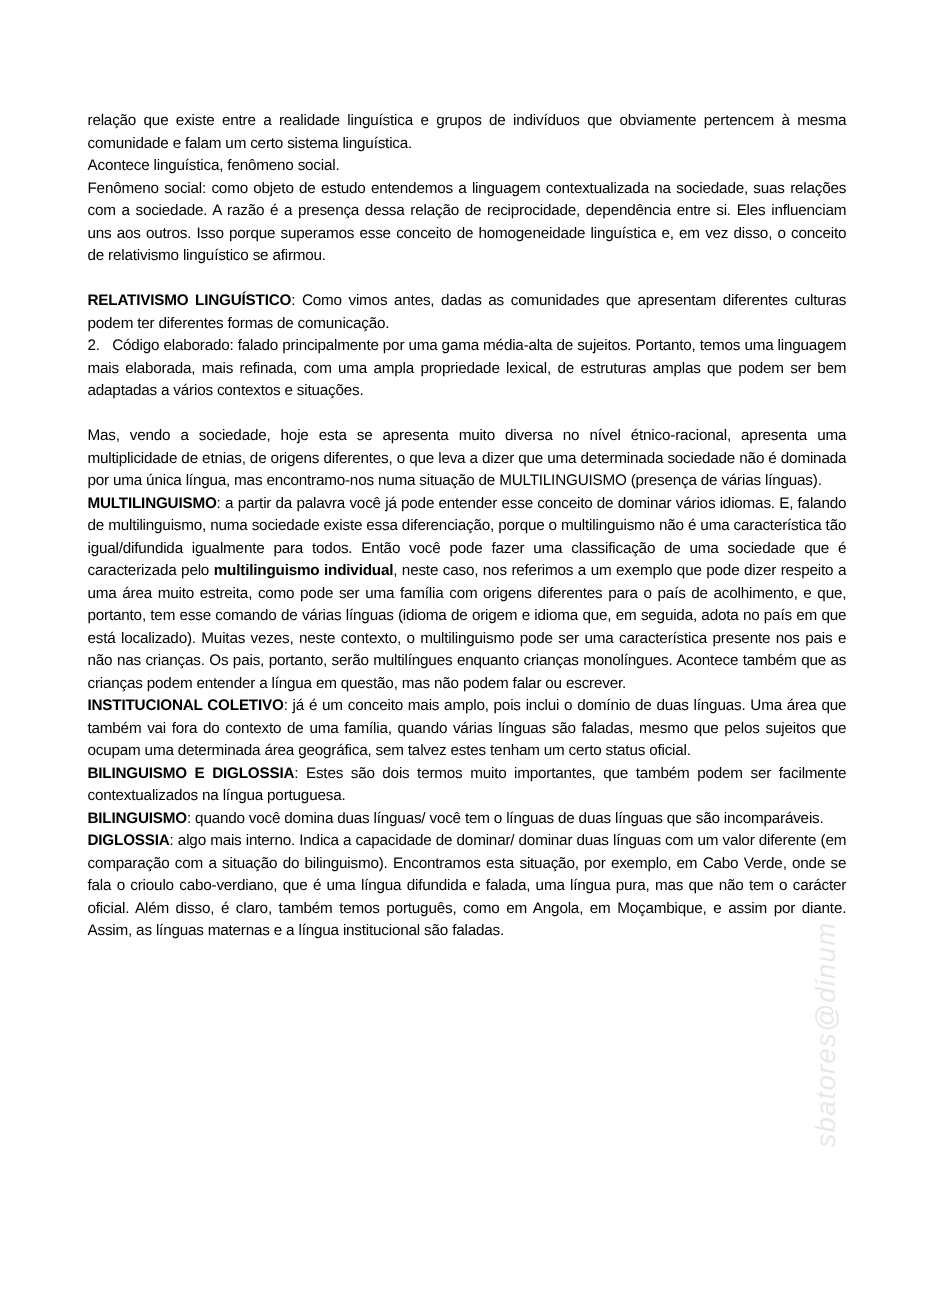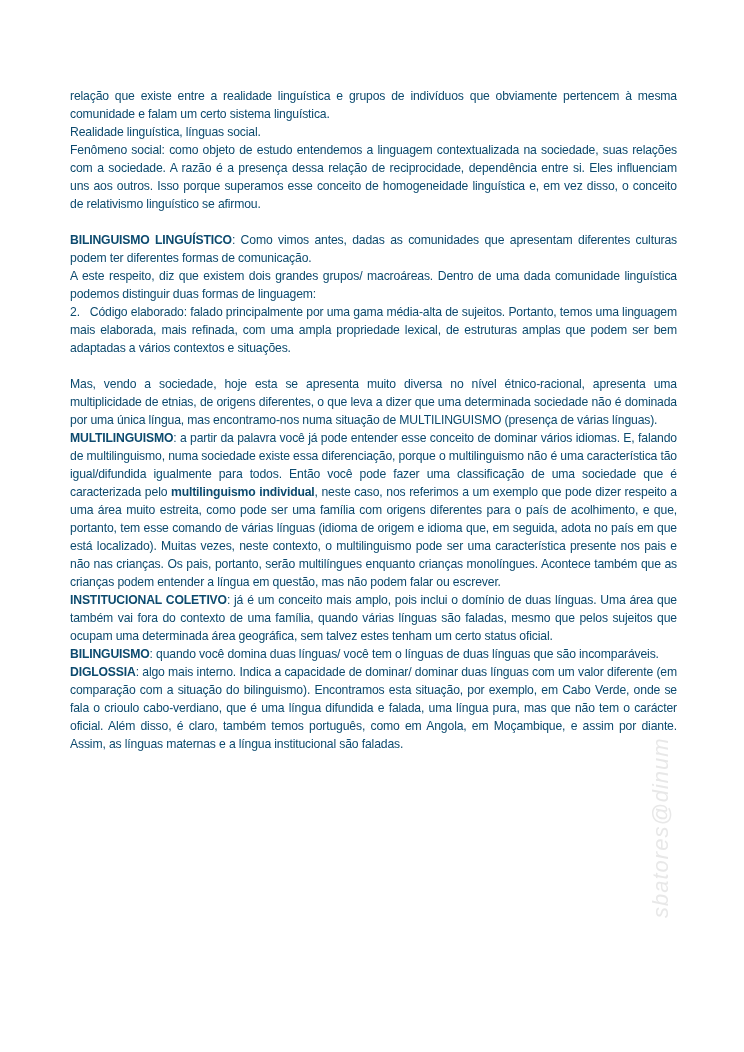--- a/index.html
+++ b/index.html
@@ -1,20 +1,20 @@
 <!DOCTYPE html>
 <html><head>
 <meta charset="utf-8">
 <style>
   html, body { margin: 0; padding: 0; background: #ffffff; }
   body { width: 744px; height: 1052px; position: relative; overflow: hidden; }
   .page {
     position: absolute; left: 70px; top: 87px; width: 607px;
     font-family: "Liberation Sans", sans-serif;
-    font-size: 12.2px; line-height: 18px; color: #0c4a6e;
+    font-size: 12.2px; line-height: 18px; color: #000000;
     letter-spacing: -0.15px;
   }
   .p { margin: 0; text-align: justify; }
   .gap { height: 18px; }
   b { font-weight: bold; }
   .li { text-indent: 0; }
   .watermark {
     position: absolute; left: 648px; top: 918px;
     transform-origin: left top; transform: rotate(-90deg);
     font-family: "Liberation Sans", sans-serif; font-style: italic;
@@ -22,36 +22,36 @@
     pointer-events: none;
   }
 </style>
 </head>
 <body>
 
 <div class="watermark">sbatores@dinum</div>
 
 <div class="page">
   <p class="p">relação que existe entre a realidade linguística e grupos de indivíduos que obviamente pertencem à mesma comunidade e falam um certo sistema linguística.</p>
-  <p class="p">Realidade linguística, línguas social.</p>
+  <p class="p">Acontece linguística, fenômeno social.</p>
   <p class="p">Fenômeno social: como objeto de estudo entendemos a linguagem contextualizada na sociedade, suas relações com a sociedade. A razão é a presença dessa relação de reciprocidade, dependência entre si. Eles influenciam uns aos outros. Isso porque superamos esse conceito de homogeneidade linguística e, em vez disso, o conceito de relativismo linguístico se afirmou.</p>
 
   <div class="gap"></div>
 
-  <p class="p"><b>BILINGUISMO LINGUÍSTICO</b><span>: Como vimos antes, dadas as comunidades que apresentam diferentes culturas podem ter diferentes formas de comunicação.</span></p>
-  <p class="p">A este respeito, diz que existem dois grandes grupos/ macroáreas. Dentro de uma dada comunidade linguística podemos distinguir duas formas de linguagem:</p>
+  <p class="p"><b>RELATIVISMO LINGUÍSTICO</b><span>: Como vimos antes, dadas as comunidades que apresentam diferentes culturas podem ter diferentes formas de comunicação.</span></p>
   <p class="p li"><span>2.</span>&nbsp;&nbsp;&nbsp;<span>Código elaborado: falado principalmente por uma gama média-alta de sujeitos. Portanto, temos uma linguagem mais elaborada, mais refinada, com uma ampla propriedade lexical, de estruturas amplas que podem ser bem adaptadas a vários contextos e situações.</span></p>
 
   <div class="gap"></div>
 
   <p class="p">Mas, vendo a sociedade, hoje esta se apresenta muito diversa no nível étnico-racional, apresenta uma multiplicidade de etnias, de origens diferentes, o que leva a dizer que uma determinada sociedade não é dominada por uma única língua, mas encontramo-nos numa situação de MULTILINGUISMO (presença de várias línguas).</p>
 
   <p class="p"><b>MULTILINGUISMO</b><span>: a partir da palavra você já pode entender esse conceito de dominar vários idiomas. E, falando de multilinguismo, numa sociedade existe essa diferenciação, porque o multilinguismo não é uma característica tão igual/difundida igualmente para todos. Então você pode fazer uma classificação de uma sociedade que é caracterizada pelo </span><b>multilinguismo individual</b><span>, neste caso, nos referimos a um exemplo que pode dizer respeito a uma área muito estreita, como pode ser uma família com origens diferentes para o país de acolhimento, e que, portanto, tem esse comando de várias línguas (idioma de origem e idioma que, em seguida, adota no país em que está localizado). Muitas vezes, neste contexto, o multilinguismo pode ser uma característica presente nos pais e não nas crianças. Os pais, portanto, serão multilíngues enquanto crianças monolíngues. Acontece também que as crianças podem entender a língua em questão, mas não podem falar ou escrever.</span></p>
 
   <p class="p"><b>INSTITUCIONAL COLETIVO</b><span>: já é um conceito mais amplo, pois inclui o domínio de duas línguas. Uma área que também vai fora do contexto de uma família, quando várias línguas são faladas, mesmo que pelos sujeitos que ocupam uma determinada área geográfica, sem talvez estes tenham um certo status oficial.</span></p>
 
 
+  <p class="p"><b>BILINGUISMO E DIGLOSSIA</b><span>: Estes são dois termos muito importantes, que também podem ser facilmente contextualizados na língua portuguesa.</span></p>
 
   <p class="p"><b>BILINGUISMO</b><span>: quando você domina duas línguas/ você tem o línguas de duas línguas que são incomparáveis.</span></p>
 
   <p class="p"><b>DIGLOSSIA</b><span>: algo mais interno. Indica a capacidade de dominar/ dominar duas línguas com um valor diferente (em comparação com a situação do bilinguismo). Encontramos esta situação, por exemplo, em Cabo Verde, onde se fala o crioulo cabo-verdiano, que é uma língua difundida e falada, uma língua pura, mas que não tem o carácter oficial. Além disso, é claro, também temos português, como em Angola, em Moçambique, e assim por diante. Assim, as línguas maternas e a língua institucional são faladas.</span></p>
 
 </div>
 
 </body></html>

